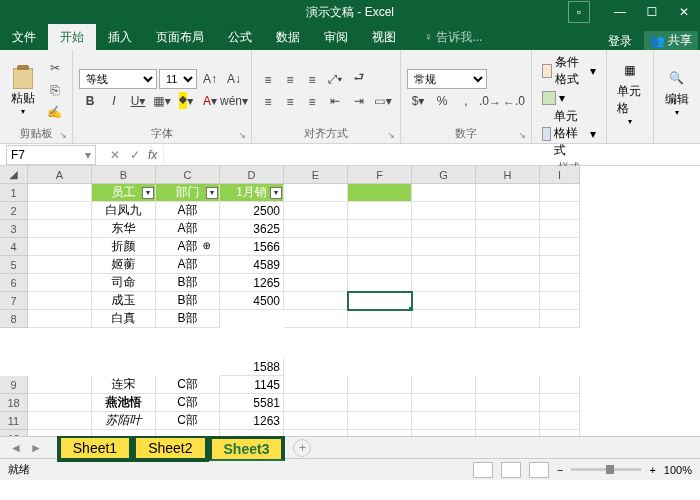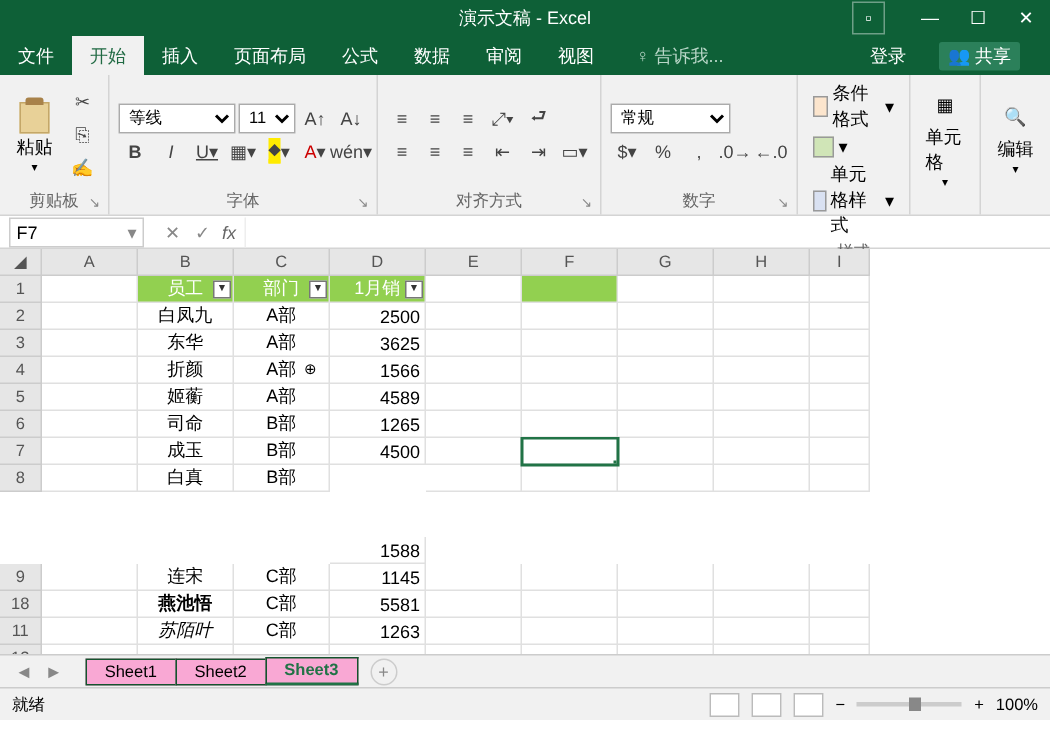--- a/index.html
+++ b/index.html
@@ -6,35 +6,35 @@
 body{background:#fff;width:700px;height:500px;overflow:hidden;font-size:12px}
 .titlebar{background:#0e6037;height:24px;display:flex;align-items:center;color:#fff;position:relative}
 .titlebar .title{position:absolute;left:50%;transform:translateX(-50%);font-size:12px}
 .titlebar .winbtns{position:absolute;right:0;display:flex}
 .titlebar .winbtns div{width:32px;height:24px;display:flex;align-items:center;justify-content:center;cursor:pointer}
 .titlebar .extra{position:absolute;right:110px;width:22px;height:22px;border:1px solid rgba(255,255,255,.4);display:flex;align-items:center;justify-content:center}
 .tabs{background:#0e6037;height:26px;display:flex;align-items:stretch;color:#fff}
 .tabs .tab{padding:0 12px;display:flex;align-items:center;cursor:pointer;font-size:12px}
 .tabs .tab.active{background:#f1f1f1;color:#206a43}
 .tabs .tell{color:#b8d6c7;margin-left:4px;cursor:pointer}
-.tabs .right{margin-left:auto;display:flex;align-items:center;gap:22px;padding-right:20px}
+.tabs .right{margin-left:auto;display:flex;align-items:flex-end;gap:12px;padding-right:2px}
 .tabs .share{background:#2b805a;padding:1px 6px;border-radius:2px;display:flex;align-items:center;gap:3px}
 .ribbon{background:#f1f1f1;height:94px;display:flex;border-bottom:1px solid #d4d4d4}
 .group{border-right:1px solid #d4d4d4;padding:3px 6px 0;display:flex;flex-direction:column;position:relative}
 .group .body{flex:1;display:flex;gap:4px}
 .group .label{text-align:center;font-size:11px;color:#666;padding-bottom:2px;position:relative}
 .group .launcher{position:absolute;right:3px;bottom:2px;width:12px;height:12px;display:flex;align-items:center;justify-content:center;color:#888;cursor:pointer;font-size:9px}
 .bigbtn{display:flex;flex-direction:column;align-items:center;justify-content:center;padding:2px 4px;cursor:pointer;border-radius:2px}
 .iconbox{width:26px;height:26px;display:flex;align-items:center;justify-content:center}
 .clipboard-icon{width:20px;height:24px;position:relative}
 .clipboard-icon .top{position:absolute;top:0;left:4px;width:12px;height:5px;background:#a8824a;border-radius:2px 2px 0 0}
 .clipboard-icon .board{position:absolute;top:3px;width:20px;height:21px;background:#e8d198;border:1px solid #c4a768}
 .vcol{display:flex;flex-direction:column;gap:2px;justify-content:center}
 .smallbtn{width:22px;height:20px;display:flex;align-items:center;justify-content:center;cursor:pointer;border-radius:2px;font-size:12px;color:#444}
-.row{display:flex;gap:2px;align-items:center}
+.row{display:flex;gap:2px;align-items:flex-end}
 select.fake{height:20px;border:1px solid #ababab;background:#fff;font-size:11px;padding:0 2px}
 .alignbtn{width:20px;height:18px}
 .cellbtn{display:flex;align-items:center;gap:3px;padding:1px 4px;cursor:pointer}
 .swatch{width:14px;height:14px;border:1px solid #999}
 .namebox-bar{height:22px;border-bottom:1px solid #d4d4d4;display:flex;align-items:center;background:#fff}
 .namebox{width:90px;height:20px;border:1px solid #ccc;margin:0 6px;padding:0 4px;display:flex;align-items:center;font-size:12px}
 .namebox .dd{margin-left:auto;color:#888;cursor:pointer}
 .fx-btns{display:flex;gap:2px;color:#888;margin:0 4px}
 .fx-btns span{cursor:pointer;width:18px;text-align:center}
 .fx-label{font-style:italic;color:#666;margin-right:6px}
@@ -45,21 +45,21 @@
 .datarow{display:flex}
 .cell{border-right:1px solid #e0e0e0;border-bottom:1px solid #e0e0e0;height:18px;display:flex;align-items:center;padding:0 3px;font-size:12px;position:relative;background:#fff;white-space:nowrap;overflow:hidden}
 .tabhdr{background:#92d050;color:#fff;justify-content:center}
 .tabhdr .filter{position:absolute;right:1px;width:12px;height:12px;background:#fff;border:1px solid #777;display:flex;align-items:center;justify-content:center;font-size:7px;color:#333}
 .activecell{outline:2px solid #217346;outline-offset:-1px;z-index:2}
 .activecell::after{content:"";position:absolute;right:-3px;bottom:-3px;width:5px;height:5px;background:#217346}
 .highlight{background:#92d050!important}
 .cursor{position:absolute;top:2px;right:8px;font-size:10px;color:#000}
 .sheetbar{height:22px;border-top:1px solid #ccc;display:flex;align-items:center;background:#f1f1f1;padding-left:6px;gap:0}
 .sheetbar .nav{color:#888;padding:0 4px;cursor:pointer}
-.sheetbar .stab{padding:2px 12px;border:1px solid #14532d;background:#f9a8d4;cursor:pointer;font-size:11px;margin-left:-1px}
+.sheetbar .stab{padding:2px 12px;border:4px solid #14532d;background:#fde047;cursor:pointer;font-size:14px;margin-left:-1px}
 .sheetbar .stab.active{border-bottom:2px solid #217346;color:#217346;font-weight:bold}
 .sheetbar .add{width:18px;height:18px;border:1px solid #ccc;border-radius:50%;margin-left:8px;display:flex;align-items:center;justify-content:center;cursor:pointer;color:#888}
 .status{height:22px;background:#f1f1f1;border-top:1px solid #ccc;display:flex;align-items:center;font-size:11px;padding:0 8px}
 .status .right{margin-left:auto;display:flex;align-items:center;gap:8px}
 .viewbtn{width:20px;height:16px;border:1px solid #bbb;background:#fff;cursor:pointer}
 .slider{width:70px;height:3px;background:#ccc;position:relative}
 .slider .thumb{position:absolute;left:50%;top:-3px;width:8px;height:9px;background:#888}
 .c-center{justify-content:center}
 .c-right{justify-content:flex-end}
 </style>

